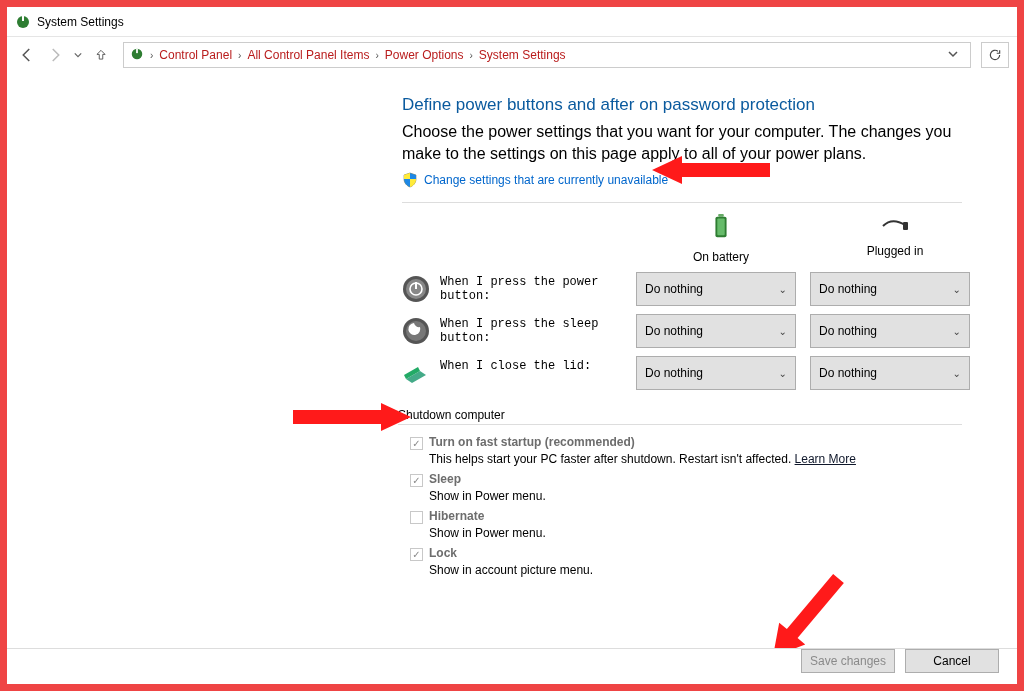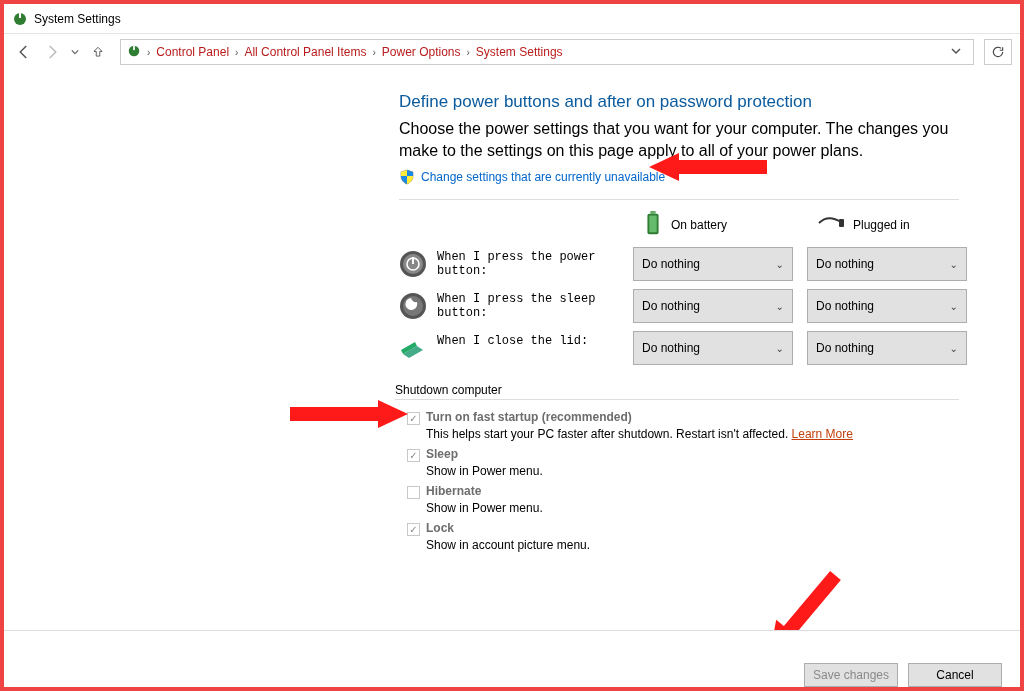--- a/index.html
+++ b/index.html
@@ -7,21 +7,21 @@
     margin: 0; padding: 0;
     width: 1024px; height: 691px;
     font-family: "Segoe UI", Tahoma, sans-serif;
     font-size: 12px;
     color: #000;
     background: #fff;
     overflow: hidden;
   }
   .window {
     width: 1024px; height: 691px;
-    border: 4px solid #ef4444;
+    border: 7px solid #ef4444;
     display: flex; flex-direction: column;
     position: relative;
   }
   .titlebar {
     height: 30px;
     display: flex; align-items: center;
     padding: 0 8px;
     border-bottom: 1px solid #e5e5e5;
   }
   .titlebar .app-icon { width:16px; height:16px; margin-right:6px; }
@@ -100,21 +100,21 @@
   .section-label {
     font-size:12px;
     color:#000;
     margin-bottom:2px;
   }
   .section-rule {
     border:0; border-top:1px solid #ddd;
     margin:2px 0 10px 0;
   }
   .power-grid { display:grid; grid-template-columns: 220px 160px 160px; gap:8px 14px; align-items:center; }
-  .col-head { display:flex; align-items:center; gap:8px; justify-content:flex-start; padding-left:10px; }
+  .col-head { display:flex; align-items:center; gap:8px; justify-content:flex-start; padding-left:10px;flex-direction:column; }
   .col-head.blank { }
   .row-label { display:flex; gap:10px;font-family:Liberation Mono, monospace; }
   .row-icon { width:28px; height:28px; }
   .dd {
     height:24px;
     border:1px solid #adadad;
     background:#e1e1e1;
     display:flex; align-items:center; justify-content:space-between;
     padding:16px 8px;
     font-size:12px;
@@ -125,25 +125,25 @@
   .chk-row { display:flex; align-items:flex-start; gap:6px; margin:4px 0 2px 12px; }
   .chk {
     width:13px; height:13px; border:1px solid #a0a0a0; background:#fff; margin-top:2px;
     display:flex; align-items:center; justify-content:center;
     font-size:10px; line-height:1;
   }
   .chk.disabled { border-color:#c8c8c8; }
   .chk .mark { color:#8a8a8a; }
   .chk-label { font-weight:700; color:#6d6d6d; }
   .chk-sub { margin:0 0 6px 31px; color:#000; }
-  a.learn { color:#c2410c; text-decoration:underline; cursor:pointer; }
+  a.learn { color:#0f172a; text-decoration:underline; cursor:pointer; }
   .footer {
-    height:57px;
+    height:36px;
     border-top:1px solid #ddd;
-    display:flex; align-items:flex-end; justify-content:flex-end;
+    display:flex; align-items:flex-start; justify-content:flex-end;
     gap:10px; padding:0 18px;
   }
   .btn {
     min-width:94px; height:24px;
     border:1px solid #adadad;
     background:#e1e1e1;
     display:flex; align-items:center; justify-content:center;
     font-size:12px;
     cursor:pointer;
   }

